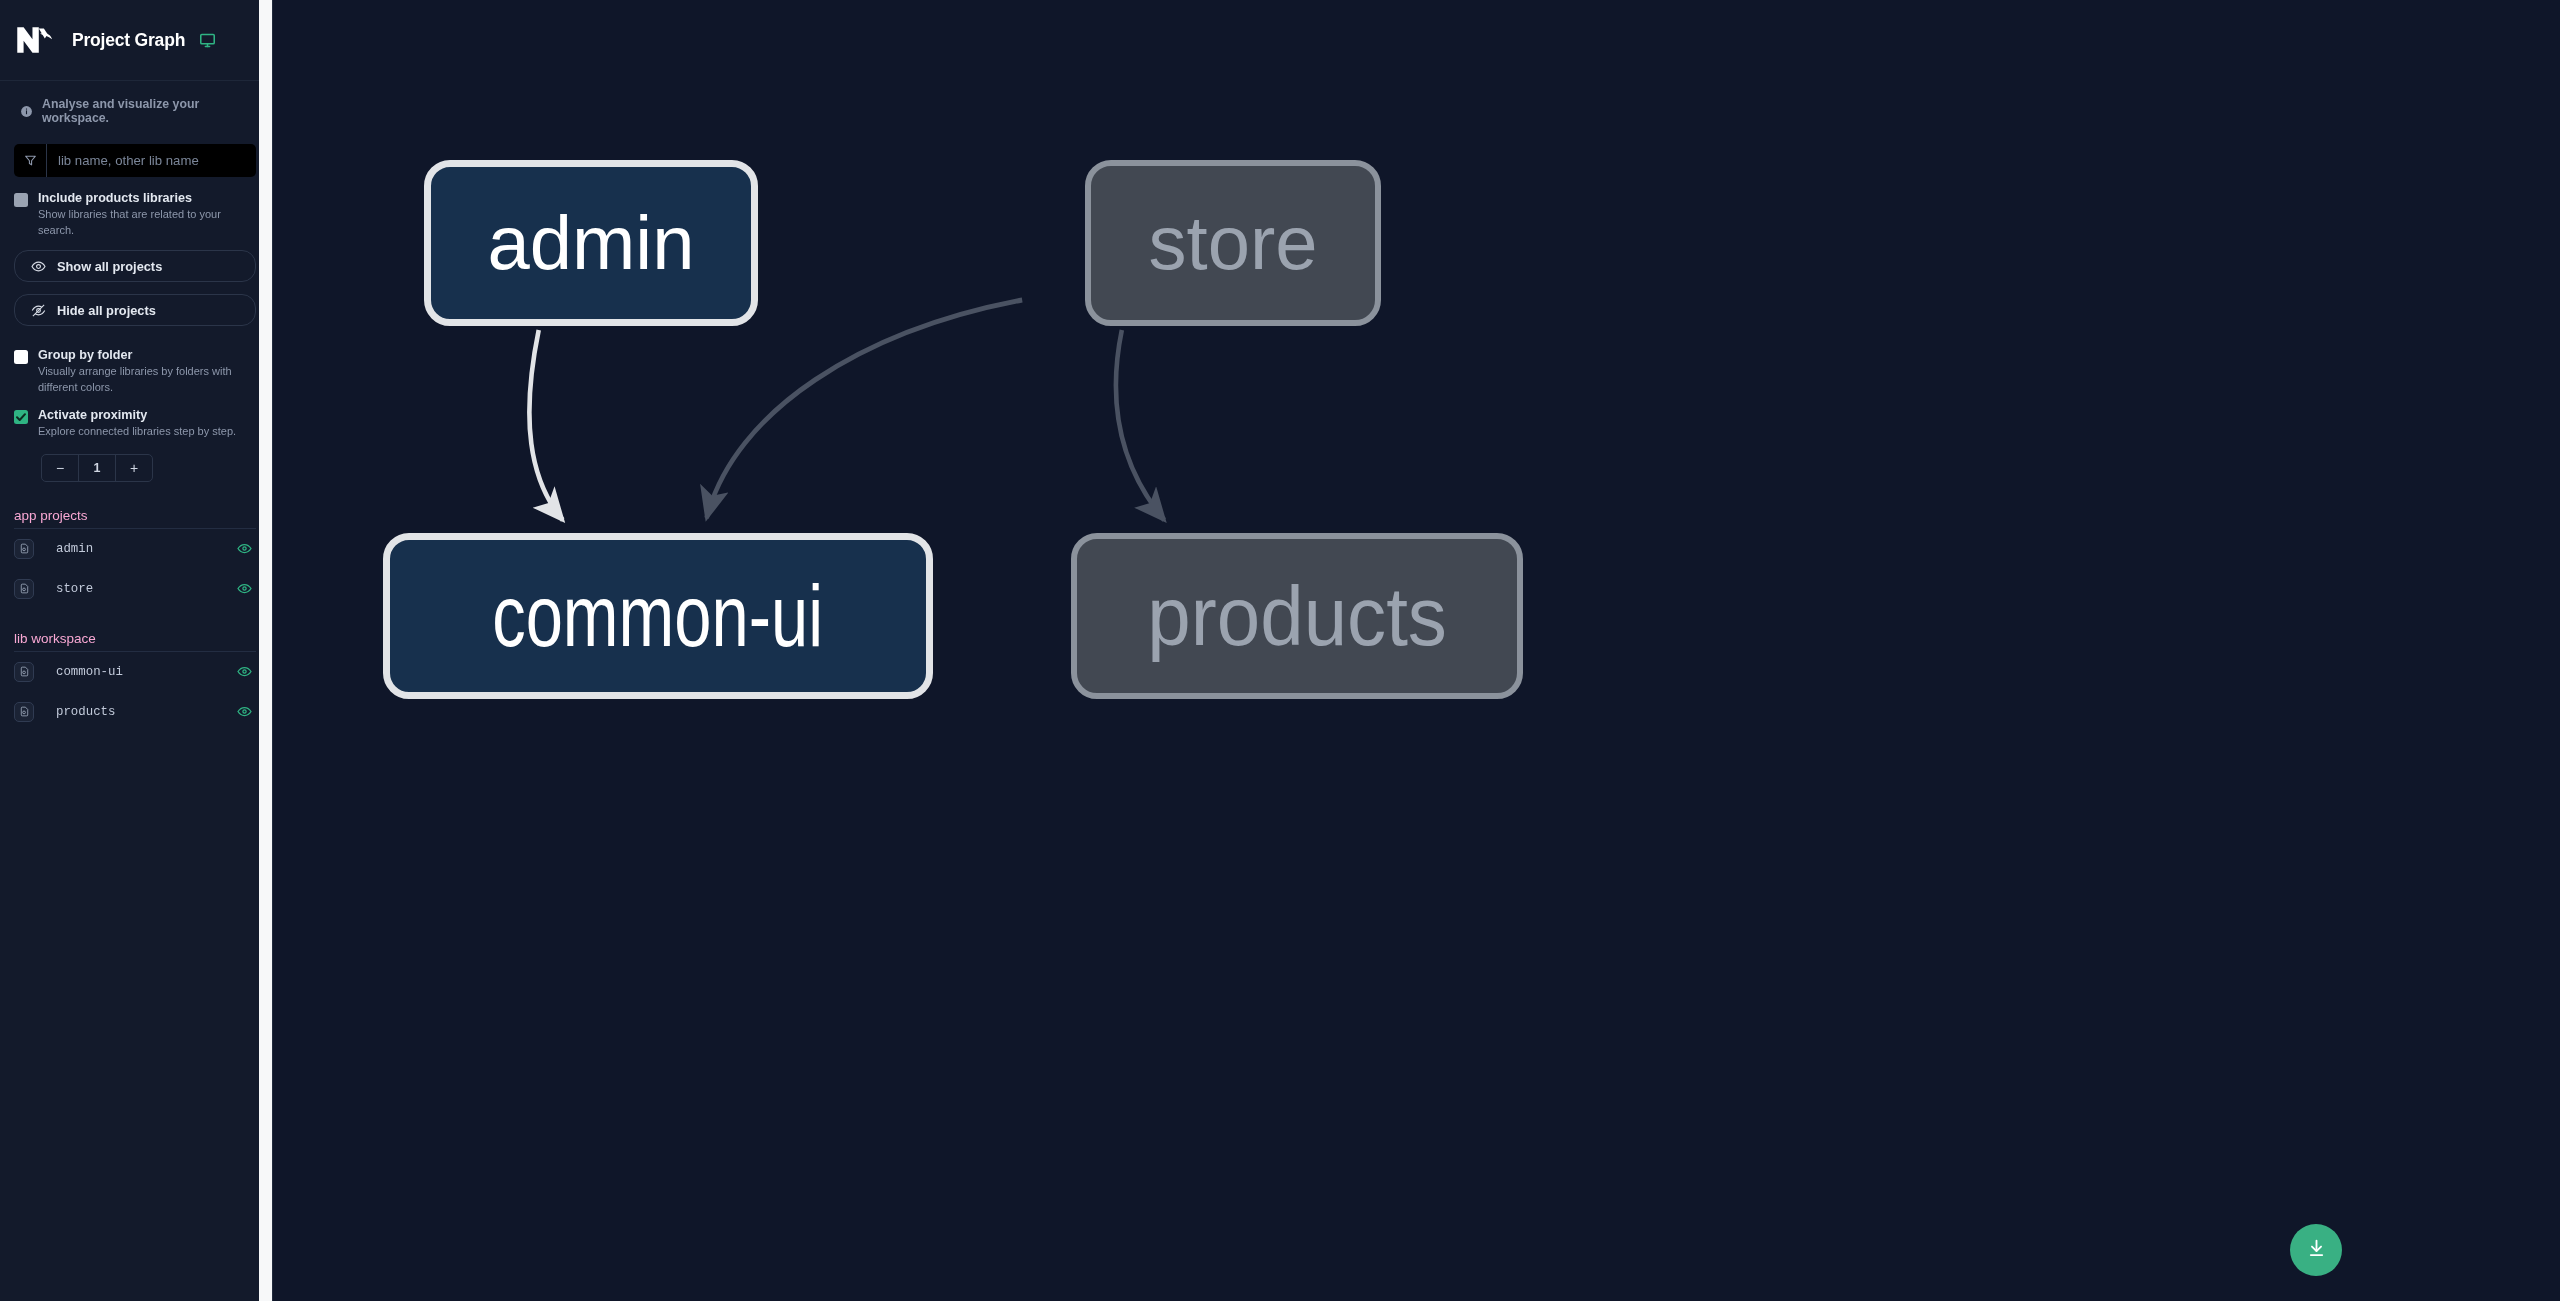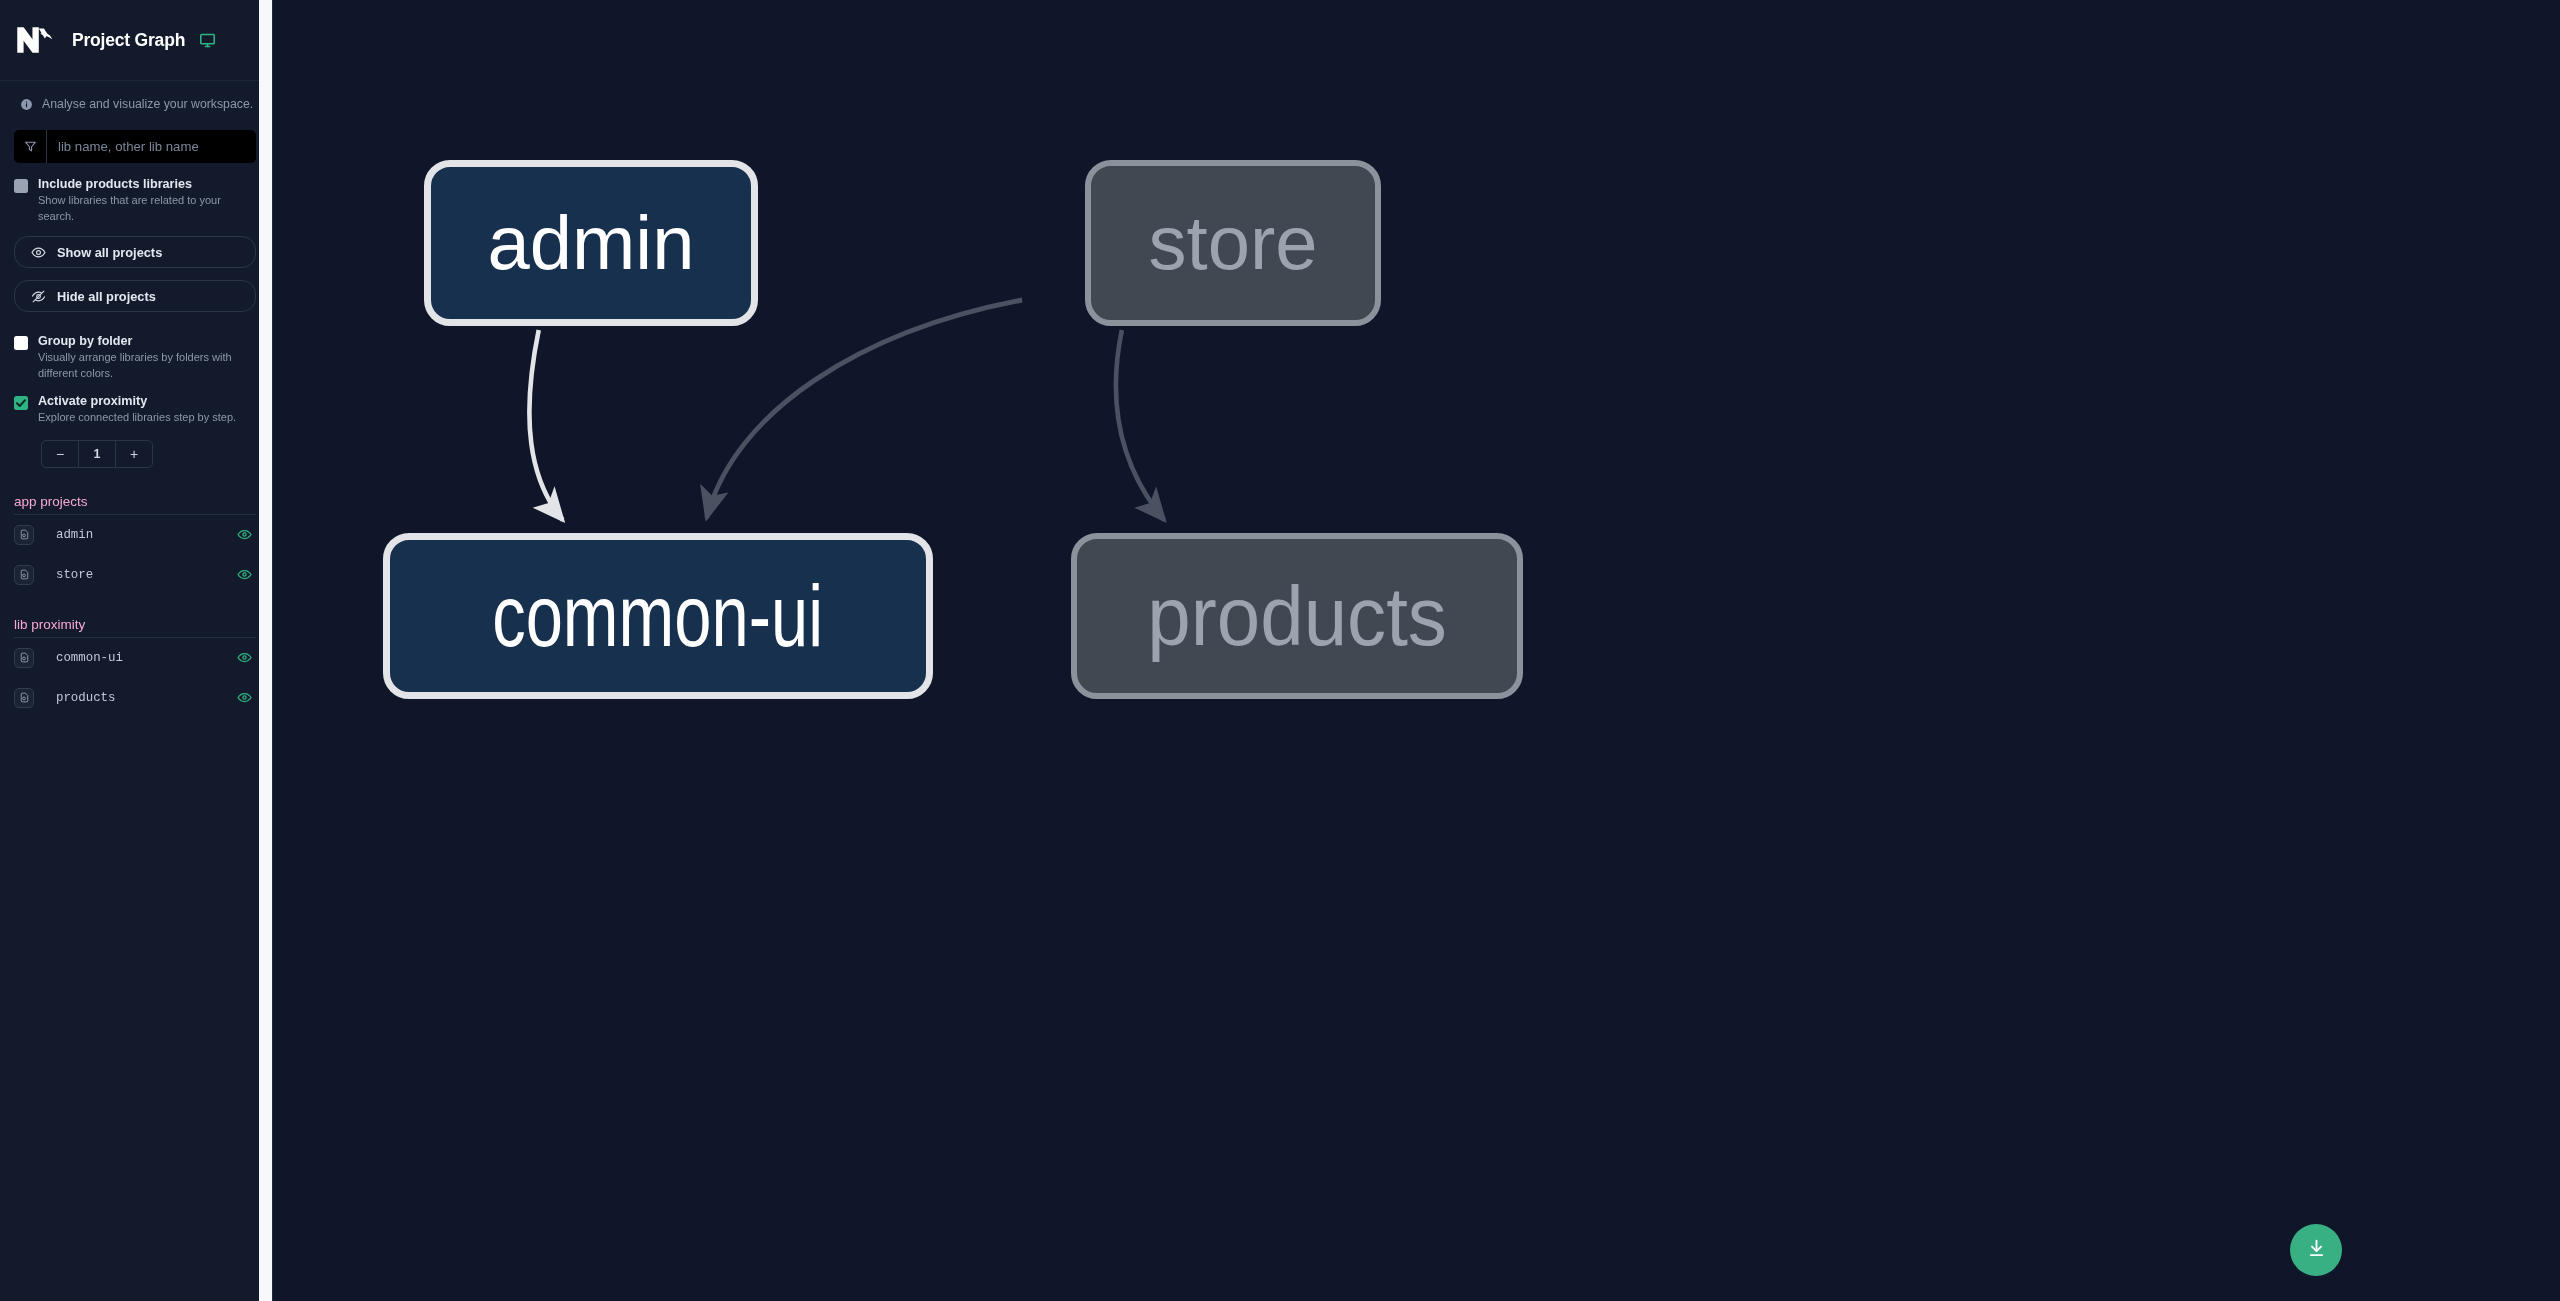--- a/index.html
+++ b/index.html
@@ -28,21 +28,21 @@
   .nx-logo { width: 38px; height: 32px; flex: 0 0 38px; }
   .sb-title {
     color: #ffffff; font-size: 17.5px; font-weight: 700;
     letter-spacing: -0.2px; margin-left: 18px;
   }
   .monitor-icon { margin-left: 14px; width: 17px; height: 17px; display:block; }
 
   .sb-tagline {
     display: flex; align-items: center; gap: 9px;
     padding: 16px 16px 14px 20px;
-    color: #8d97ab; font-size: 12.3px;
+    color: #8d97ab; font-size: 12.3px; font-weight: bold;
   }
   .info-icon { width: 13px; height: 13px; flex:0 0 13px; }
 
   .sb-body { padding: 0 16px 0 14px; }
 
   .search-wrap {
     display: flex; align-items: stretch;
     height: 33px;
     background: #000000;
     border-radius: 5px;
@@ -292,21 +292,21 @@
             <svg viewBox="0 0 24 24" fill="none" stroke="#2fb483" stroke-width="2">
                 <path d="M1.6 12s4-6.4 10.4-6.4S22.4 12 22.4 12s-4 6.4-10.4 6.4S1.6 12 1.6 12z"></path>
                 <circle cx="12" cy="12" r="2.6"></circle>
               </svg>
           </span>
         </div>
       </div>
 
 
       <div class="sec" style="margin-top:22px;">
-        <div class="sec-title">lib proximity</div>
+        <div class="sec-title">lib workspace</div>
         <div class="sec-rule"></div>
 
         <div class="proj-row">
           <span class="proj-icon-box">
             <svg viewBox="0 0 24 24" fill="none" stroke="#9aa5b8" stroke-width="1.9">
                 <path d="M14 2.5H7a2 2 0 0 0-2 2v15a2 2 0 0 0 2 2h10a2 2 0 0 0 2-2V7.5z"></path>
                 <circle cx="11" cy="14" r="3"></circle>
               </svg>
           </span>
           <span class="proj-name">common-ui</span>

